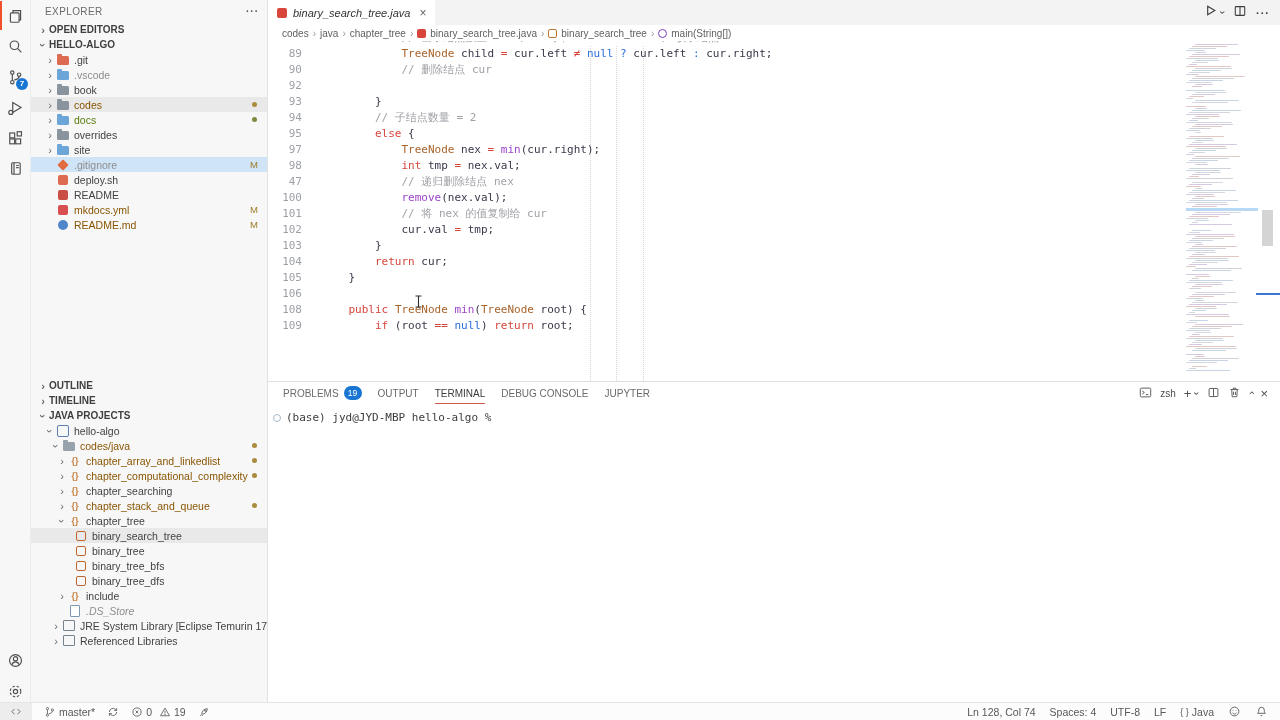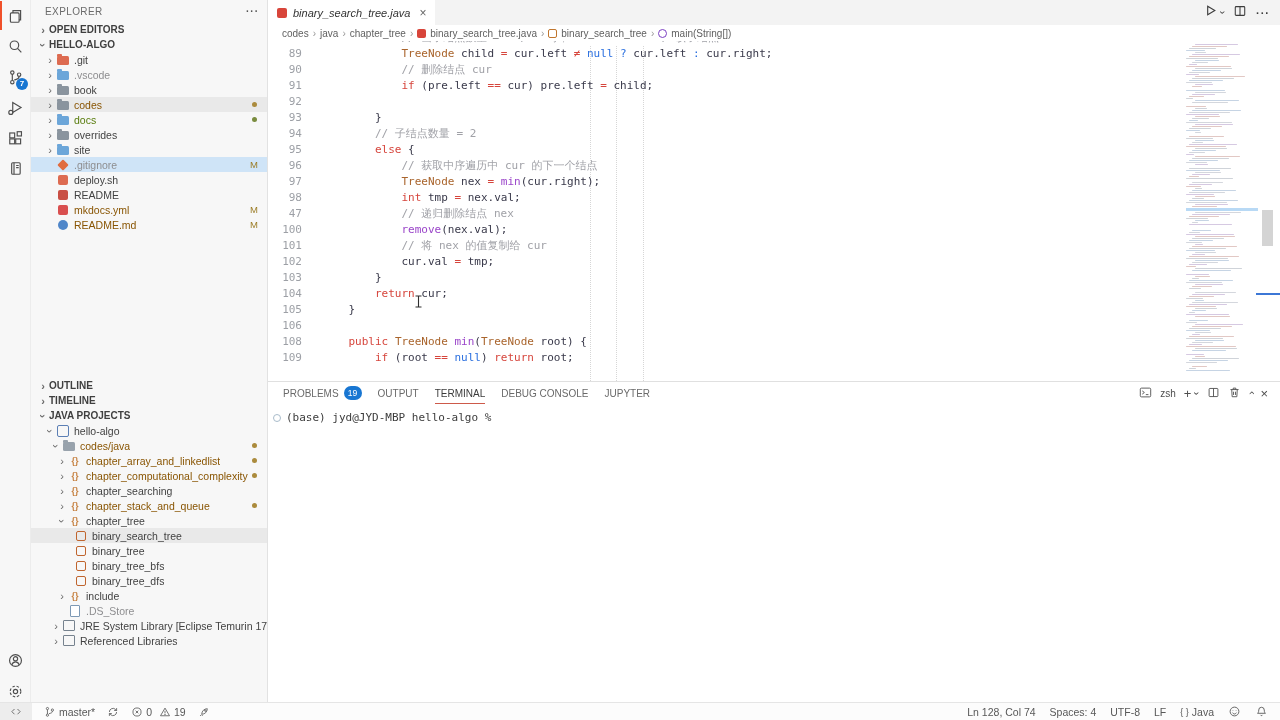--- a/index.html
+++ b/index.html
@@ -358,21 +358,21 @@
           <span class="ticon">
             <span class="ic-braces" style="color: rgb(197, 127, 62);">{}</span>
           </span>
           <span class="tlabel">include</span>
         </div>
         <div class="srow" style="padding-left: 25px;">
           <span class="chev"></span>
           <span class="ticon">
             <span class="ic-file"></span>
           </span>
-          <span class="tlabel" style="color: rgb(142, 142, 144);">.DS_Store</span>
+          <span class="tlabel" style="color: rgb(142, 142, 144); font-style: italic;">.DS_Store</span>
         </div>
         <div class="srow" style="padding-left: 19px;">
           <span class="chev">›</span>
           <span class="ticon">
             <span class="ic-lib"></span>
           </span>
           <span class="tlabel">JRE System Library [Eclipse Temurin 17 [17....</span>
         </div>
         <div class="srow" style="padding-left: 19px;">
           <span class="chev">›</span>
@@ -421,26 +421,24 @@
   </div>
 
   <div class="editor">
     <div class="guides" style="left:322px"></div>
     <div class="guides" style="left:348px"></div>
     <div class="guides" style="left:375px"></div>
     <div id="code-lines">
         <div class="cl"><span class="num">88</span><span class="txt">            <span class="tk-c">// 当子结点数量 = 0 / 1 时， child = null / 该子结点</span></span></div>
         <div class="cl"><span class="num">89</span><span class="txt">            <span class="tk-t">TreeNode</span><span class="tk-p"> child </span><span class="tk-o">=</span><span class="tk-p"> cur.left </span><span class="tk-o">≠</span><span class="tk-p"> </span><span class="tk-b">null</span><span class="tk-p"> </span><span class="tk-b">?</span><span class="tk-p"> cur.left </span><span class="tk-b">:</span><span class="tk-p"> cur.right;</span></span></div>
         <div class="cl"><span class="num">90</span><span class="txt">            <span class="tk-c">// 删除结点 cur</span></span></div>
-        <div class="cl"><span class="num">91</span><span class="txt">            <span class="tk-k">if</span><span class="tk-p"> (pre.left </span><span class="tk-o">==</span><span class="tk-p"> cur) pre.left </span><span class="tk-o">=</span><span class="tk-p"> child;</span></span></div>
         <div class="cl"><span class="num">92</span></div>
         <div class="cl"><span class="num">93</span><span class="txt">        <span class="tk-p">}</span></span></div>
         <div class="cl"><span class="num">94</span><span class="txt">        <span class="tk-c">// 子结点数量 = 2</span></span></div>
         <div class="cl"><span class="num">95</span><span class="txt">        <span class="tk-k">else</span><span class="tk-p"> {</span></span></div>
-        <div class="cl"><span class="num">96</span><span class="txt">            <span class="tk-c">// 获取中序遍历中 cur 的下一个结点</span></span></div>
         <div class="cl"><span class="num">97</span><span class="txt">            <span class="tk-t">TreeNode</span><span class="tk-p"> nex </span><span class="tk-o">=</span><span class="tk-p"> </span><span class="tk-f">min</span><span class="tk-p">(cur.right);</span></span></div>
         <div class="cl"><span class="num">98</span><span class="txt">            <span class="tk-k">int</span><span class="tk-p"> tmp </span><span class="tk-o">=</span><span class="tk-p"> nex.val;</span></span></div>
         <div class="cl"><span class="num">47</span><span class="txt">            <span class="tk-c">// 递归删除结点 nex</span></span></div>
         <div class="cl"><span class="num">100</span><span class="txt">            <span class="tk-f">remove</span><span class="tk-p">(nex.val);</span></span></div>
         <div class="cl"><span class="num">101</span><span class="txt">            <span class="tk-c">// 将 nex 的值复制给 cur</span></span></div>
         <div class="cl"><span class="num">102</span><span class="txt">            <span class="tk-p">cur.val </span><span class="tk-o">=</span><span class="tk-p"> tmp;</span></span></div>
         <div class="cl"><span class="num">103</span><span class="txt">        <span class="tk-p">}</span></span></div>
         <div class="cl"><span class="num">104</span><span class="txt">        <span class="tk-k">return</span><span class="tk-p"> cur;</span></span></div>
         <div class="cl"><span class="num">105</span><span class="txt">    <span class="tk-p">}</span></span></div>
         <div class="cl"><span class="num">106</span><span class="txt"></span></div>

